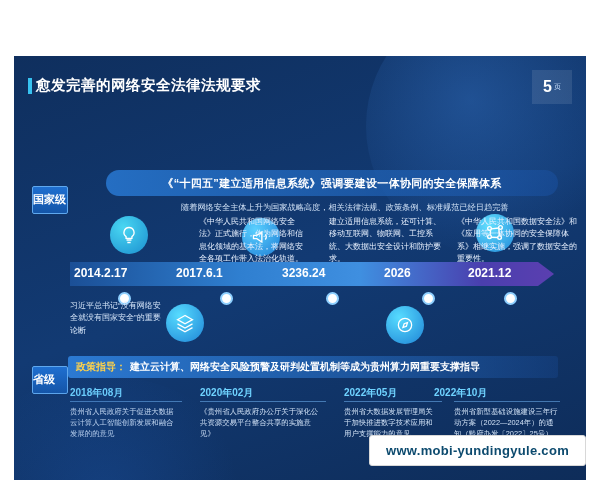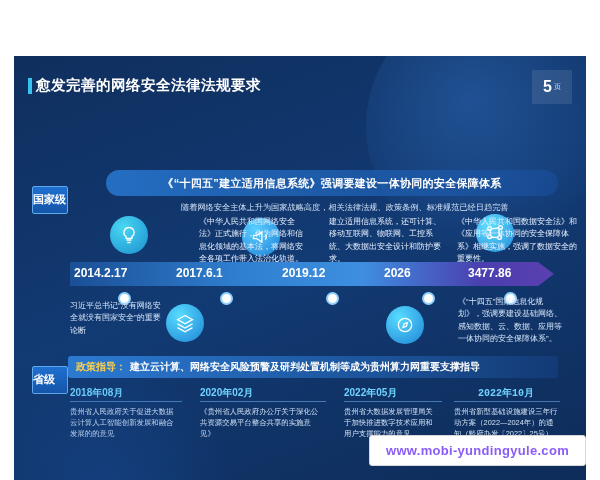--- a/index.html
+++ b/index.html
@@ -147,28 +147,28 @@
   }
   .date-underline{
     position:absolute;top:345px;height:1px;background:rgba(120,190,255,.5);
   }
   .date-desc{
     position:absolute;top:350px;color:#cfe0f5;font-size:7.4px;line-height:1.5;
   }
   #d1{left:56px;} #d1t{left:56px;width:110px;} #d1u{left:56px;width:112px;}
   #d2{left:186px;} #d2t{left:186px;width:124px;} #d2u{left:186px;width:126px;}
   #d3{left:330px;} #d3t{left:330px;width:96px;} #d3u{left:330px;width:98px;}
-  #d4{left:464px;font-family:Liberation Mono, monospace;} #d4t{left:440px;width:104px;} #d4u{left:440px;width:106px;}
+  #d4{left:420px;} #d4t{left:440px;width:104px;} #d4u{left:440px;width:106px;}
 
   
   .watermark{
     position:absolute;right:14px;bottom:14px;
     background:#ffffff;border:1px solid #d8d8d8;
     padding:7px 16px;border-radius:3px;
-    color:#8b5cf6;font-size:13px;font-weight:bold;letter-spacing:.3px;
+    color:#0c4a6e;font-size:13px;font-weight:bold;letter-spacing:.3px;
   }
 
   svg{display:block;}
 </style>
 </head>
 <body>
 
 <div class="stage">
 
 
@@ -209,33 +209,32 @@
     </div>
 
     <div class="card" id="card-1">《中华人民共和国网络安全法》正式施行，作为网络和信息化领域的基本法，将网络安全各项工作带入法治化轨道。</div>
     <div class="card" id="card-2">建立适用信息系统，还可计算、移动互联网、物联网、工控系统、大数据出安全设计和防护要求。</div>
     <div class="card" id="card-3">《中华人民共和国数据安全法》和《应用等一体协同的安全保障体系》相继实施，强调了数据安全的重要性。</div>
 
     <div class="timeline">
       <div class="tl-bg"></div>
       <div class="tl-label" style="left:4px;width:96px;">2014.2.17</div>
       <div class="tl-label" style="left:106px;width:96px;">2017.6.1</div>
-      <div class="tl-label" style="left:212px;width:96px;">2019.12</div>
+      <div class="tl-label" style="left:212px;width:96px;">3236.24</div>
       <div class="tl-label" style="left:314px;width:80px;">2026</div>
-      <div class="tl-label" style="left:398px;width:80px;">3477.86</div>
+      <div class="tl-label" style="left:398px;width:80px;">2021.12</div>
 
       <div class="tl-node" style="left:48px;"></div>
       <div class="tl-node" style="left:150px;"></div>
       <div class="tl-node" style="left:256px;"></div>
       <div class="tl-node" style="left:352px;"></div>
       <div class="tl-node" style="left:434px;"></div>
     </div>
 
     <div class="below" id="below-1">习近平总书记“没有网络安全就没有国家安全”的重要论断</div>
-    <div class="below" id="below-3">《“十四五”国家信息化规划》，强调要建设基础网络、感知数据、云、数据、应用等一体协同的安全保障体系”。</div>
 
     <div class="ic" id="ic-layers">
       <svg width="20" height="20" viewBox="0 0 24 24" fill="none" stroke="#ffffff" stroke-width="1.5">
         <path d="M12 3 3 8l9 5 9-5-9-5zM3 13l9 5 9-5M3 17.5l9 5 9-5"></path>
       </svg>
     </div>
     <div class="ic" id="ic-comp">
       <svg width="20" height="20" viewBox="0 0 24 24" fill="none" stroke="#ffffff" stroke-width="1.5">
         <circle cx="12" cy="12" r="8"></circle>
           <path d="m15 9-4 1.5L9.5 15l4.2-1.6L15 9z"></path>

